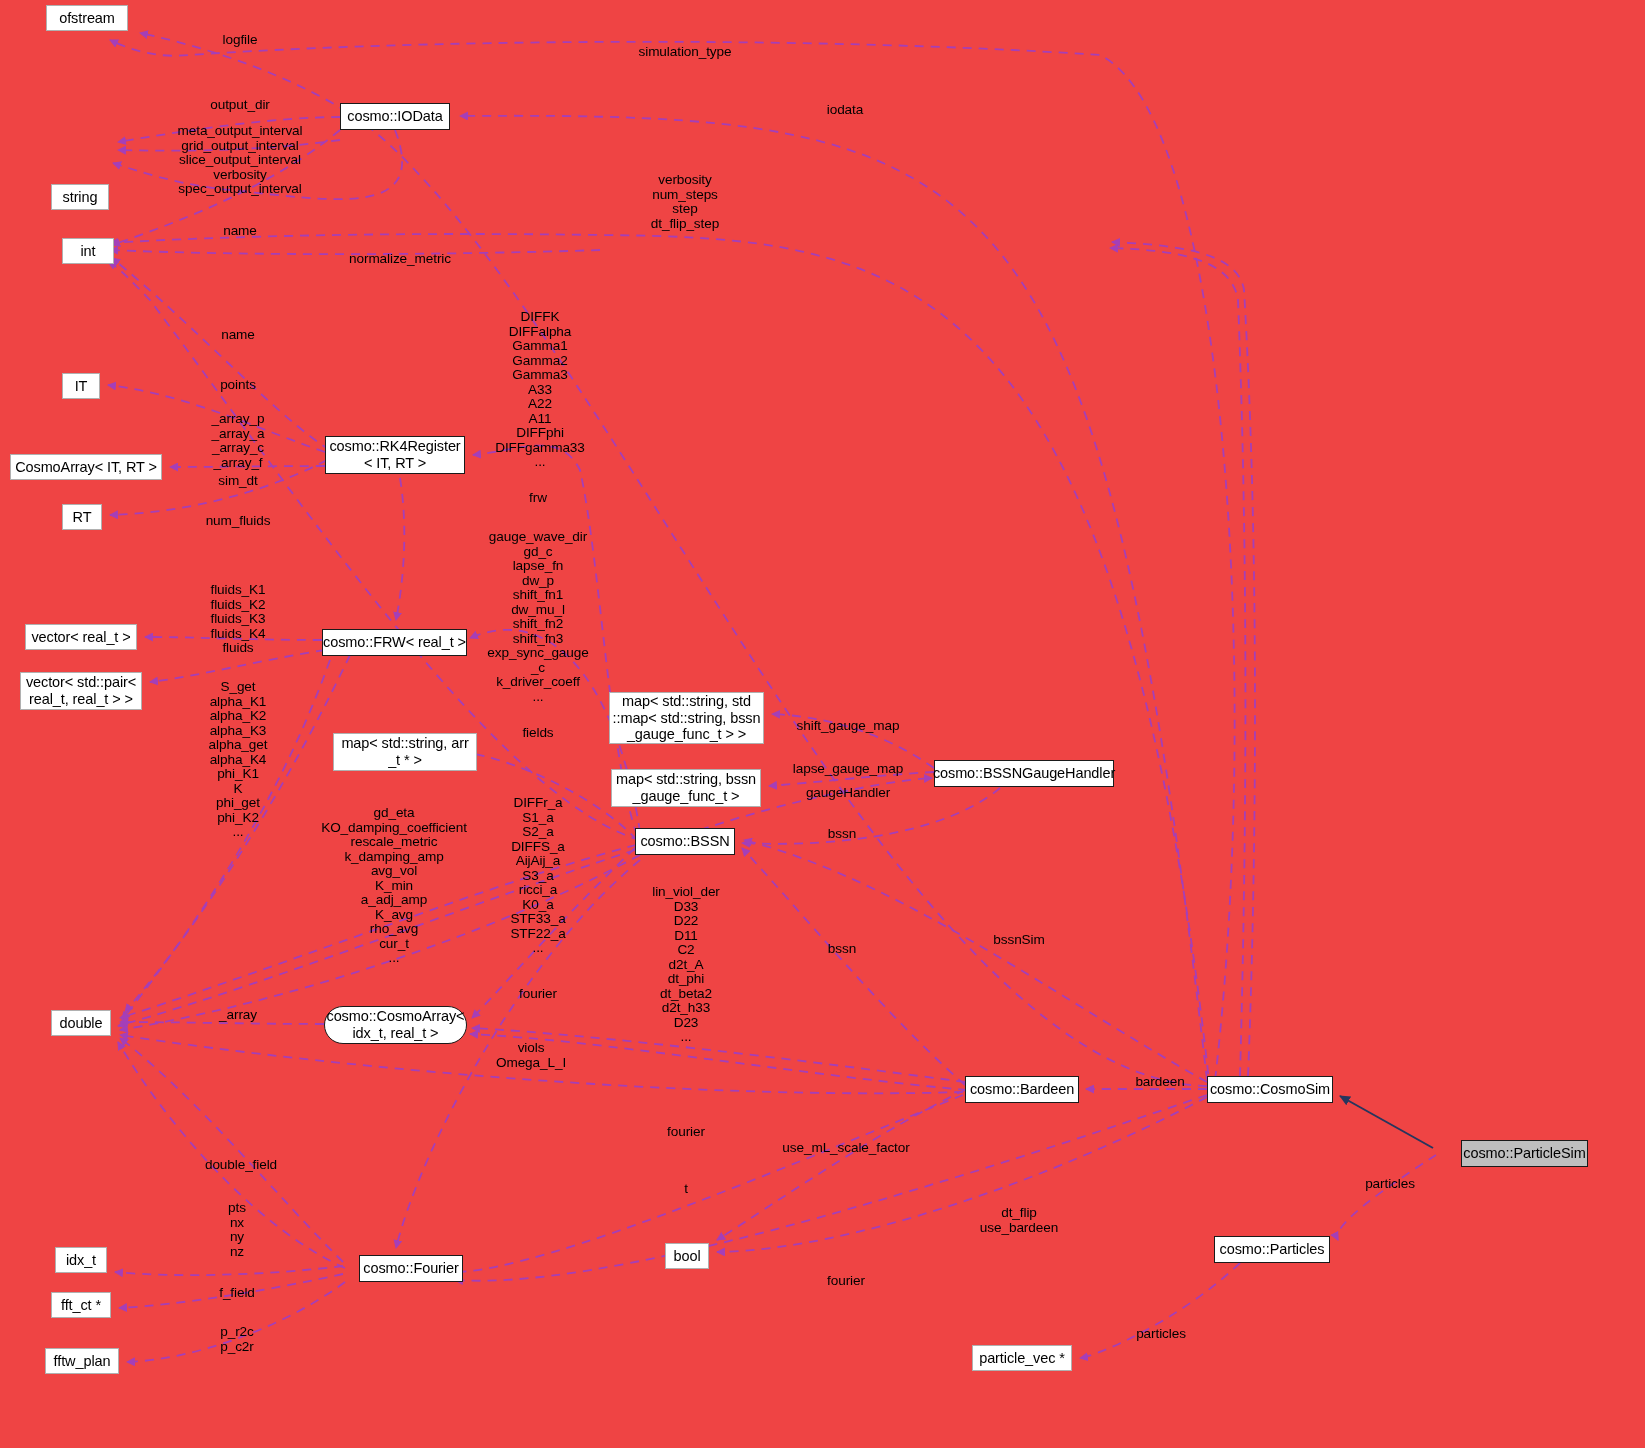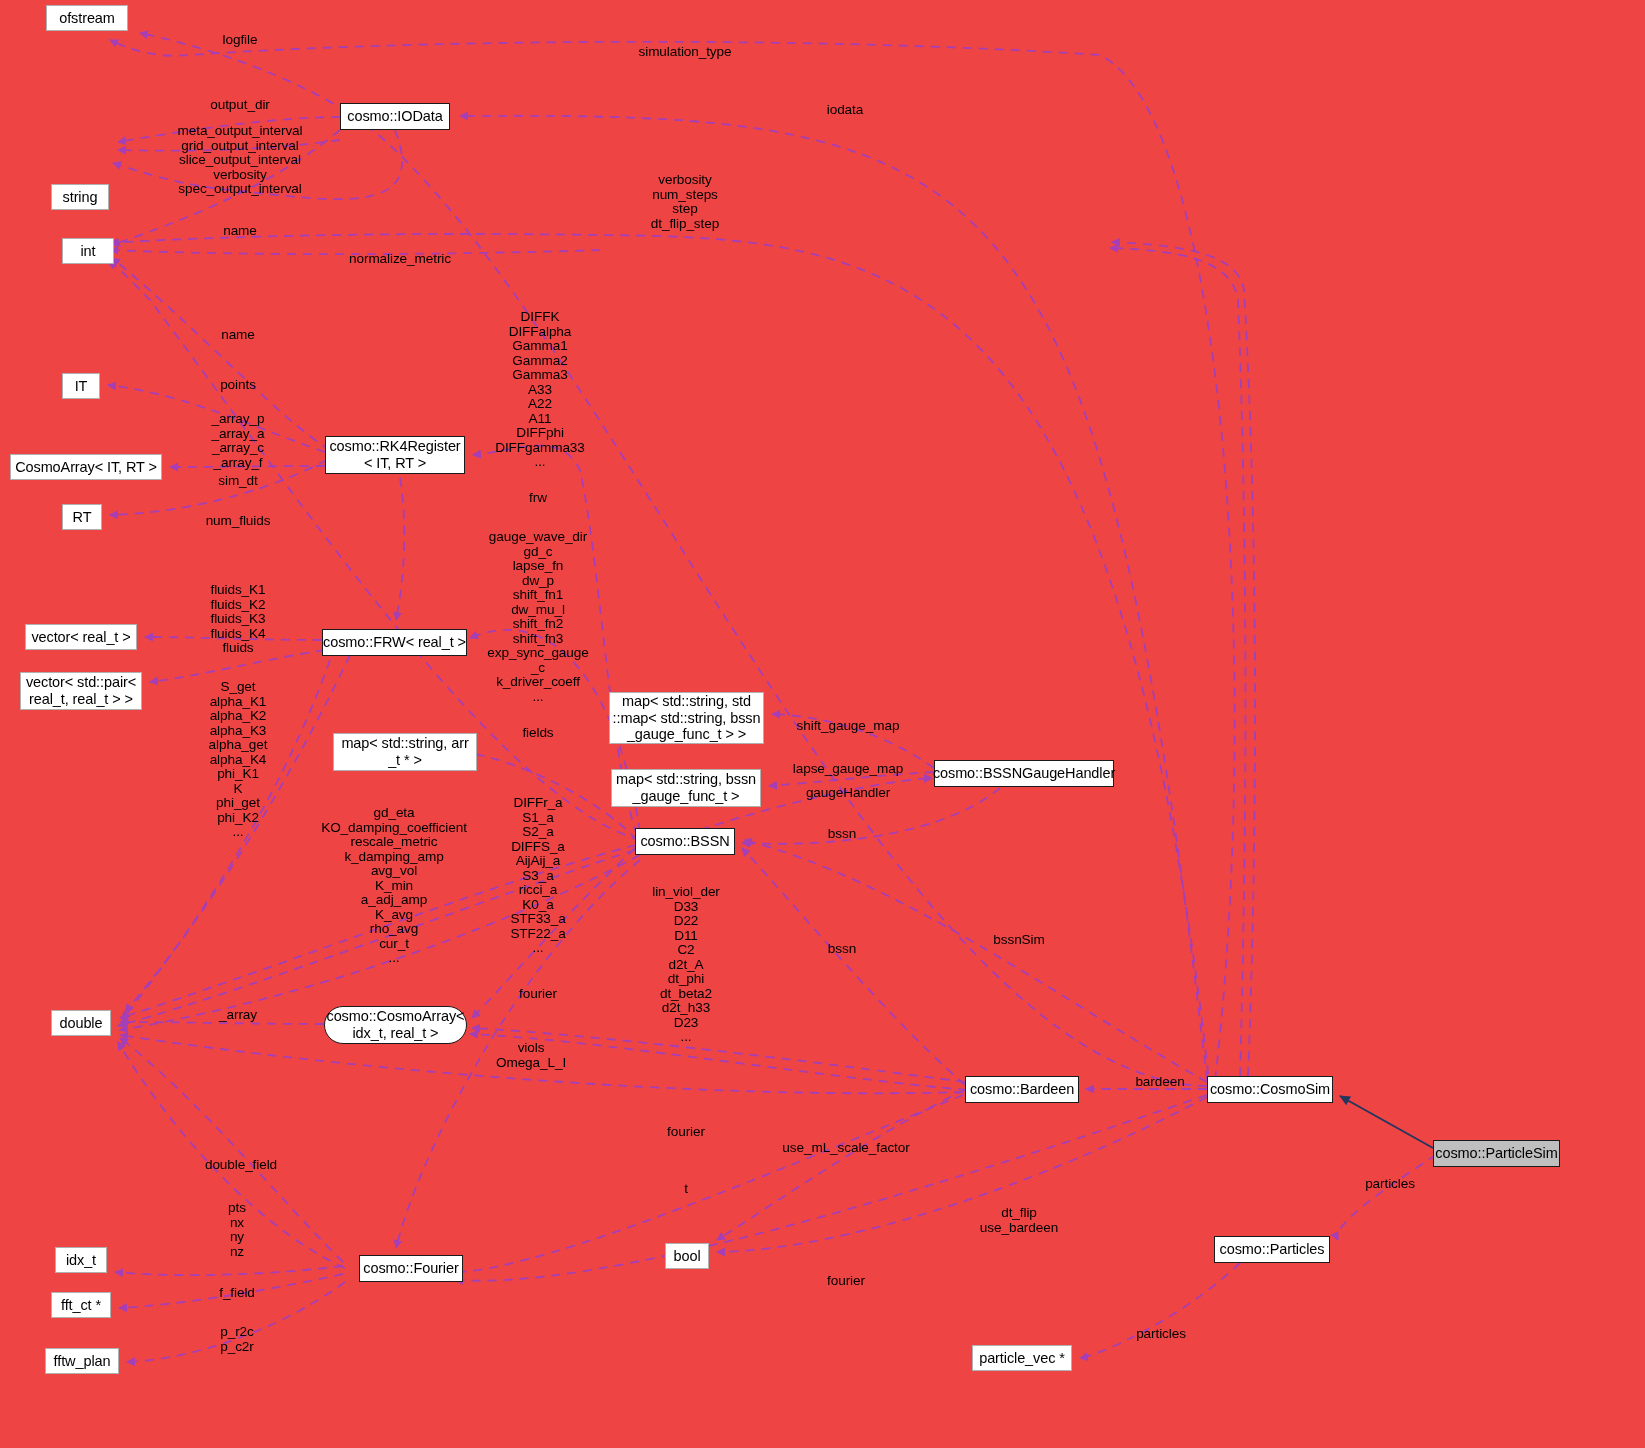--- a/index.html
+++ b/index.html
@@ -18,21 +18,21 @@
     display:flex;align-items:center;justify-content:center;
     text-align:center;
     font-size:14.5px;
     color:#000000;
     line-height:1.15;
     white-space:pre;
     letter-spacing:-0.1px;
   }
   .node.plain{border:1px solid #b0b0b0;}
   .node.strong{border:1.6px solid #1a1a1a;}
-  .node.highlight{border:1.6px solid #1a1a1a;background:#bfbfbf;}
+  .node.highlight{border:1.6px solid #1a1a1a;background:#bfbfbf;margin-left:28px;}
   .elabel{
     position:absolute;
     font-size:13.6px;
     color:#000000;
     text-align:center;
     line-height:1.07;
     white-space:pre;
     letter-spacing:-0.1px;
     transform:translateX(-50%);
   }

